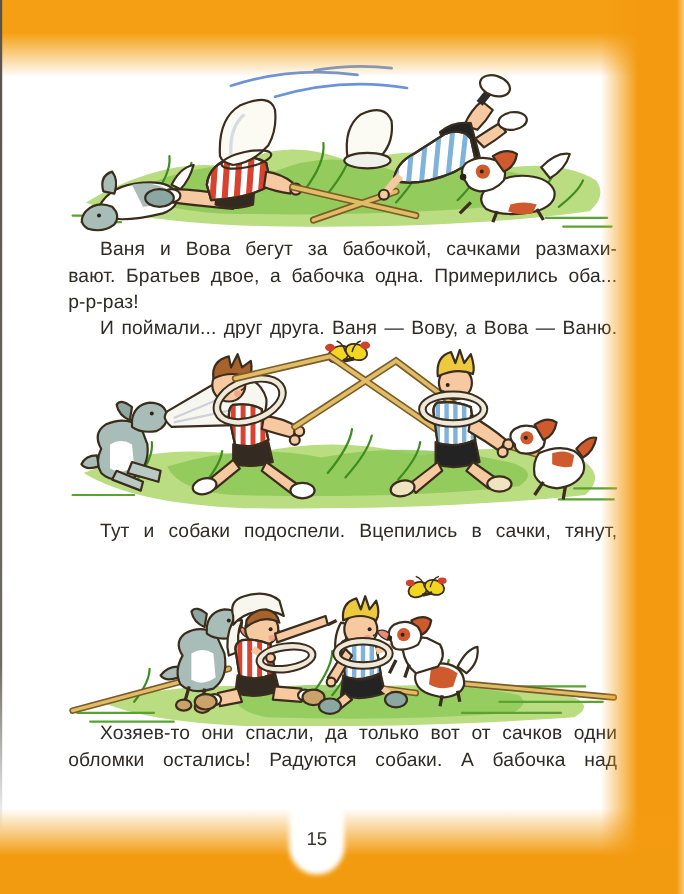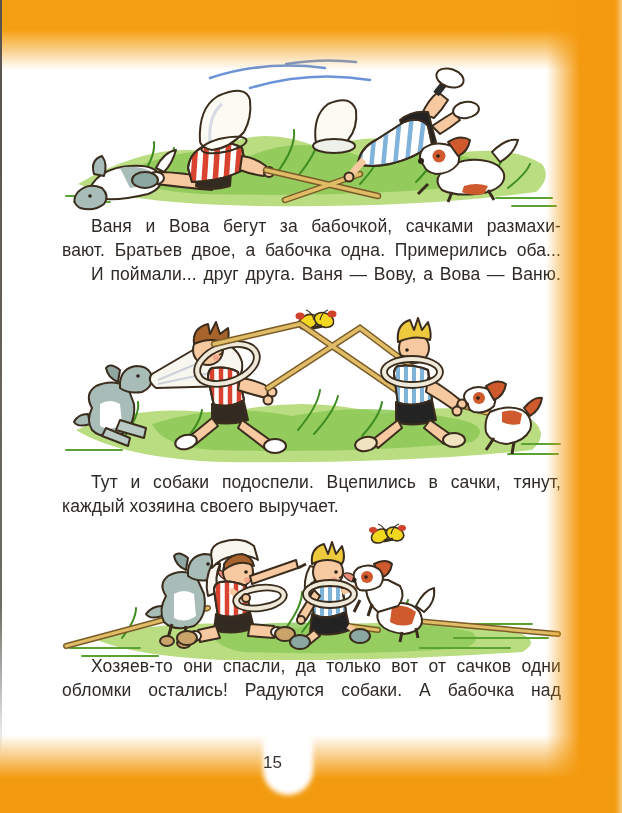--- a/index.html
+++ b/index.html
@@ -13,21 +13,21 @@
     background:linear-gradient(270deg,#f49a10 0,#f49a10 42px,rgba(244,154,16,0) 100%);}
   .edge-bottom{left:0;bottom:0;width:100%;height:78px;
     background:linear-gradient(0deg,#f39b10 0,#f39b10 35px,rgba(243,155,16,0) 100%);}
   .edge-sheen{top:0;right:0;height:100%;width:7px;z-index:3;
     background:linear-gradient(270deg,rgba(255,243,220,.5),rgba(255,243,220,0));}
   .spine-line{position:absolute;left:0;top:0;width:2px;height:93%;z-index:2;
     background:linear-gradient(180deg,#57524c 0,#6e6a64 80%,rgba(110,106,100,0) 100%);}
   
   .page-tab{position:absolute;left:263px;top:733px;width:50px;height:62px;background:#fff;
     border-radius:8px 8px 25px 25px;filter:blur(2.5px);z-index:3;}
-  .page-number{position:absolute;left:263px;top:753px;width:50px;
+  .page-number{position:absolute;left:263px;top:753px;width:50px;text-align:center;
     font-size:17px;color:#38342e;z-index:4;}
   
   .textblock{position:absolute;left:62px;width:499px;font-size:17.5px;line-height:24px;
     color:#2e2a26;letter-spacing:.1px;z-index:1;}
   #block1{top:214px}#block2{top:470px}#block3{top:654px}
   .para{margin:0}
   .just{text-align:justify;text-align-last:justify;}
   .ind{text-indent:29px;}
   
   .illus{position:absolute;z-index:1;}
@@ -141,20 +141,21 @@
         <circle cx="361" cy="105" r="3" fill="#2b2218" stroke="none"></circle>
         <path d="M368,128 L358,138 M392,136 L388,146 M428,134 L434,144" stroke-width="3" fill="none"></path>
       </g>
     </svg>
   </div>
 
   <div class="textblock" id="block1">
     <div class="para">
         <div class="line just ind">Ваня и Вова бегут за бабочкой, сачками размахи-</div>
         <div class="line just">вают. Братьев двое, а бабочка одна. Примерились оба...</div>
+        <div class="line">р-р-раз!</div>
       </div>
     <div class="para">
         <div class="line just ind">И поймали... друг друга. Ваня — Вову, а Вова — Ваню.</div>
       </div>
   </div>
 
   <div class="illus" id="illus2">
     <svg viewBox="0 0 500 158">
       <defs>
         <clipPath id="t3">
@@ -273,21 +274,20 @@
         <circle cx="417" cy="90" r="6" fill="#cf5a2e" stroke="none"></circle>
         <circle cx="416" cy="90" r="1.8" fill="#2b2218" stroke="none"></circle>
         <path d="M432,130 L424,142 M452,134 L450,146" stroke-width="3" fill="none"></path>
       </g>
     </svg>
   </div>
 
   <div class="textblock" id="block2">
     <div class="para">
         <div class="line just ind">Тут и собаки подоспели. Вцепились в сачки, тянут,</div>
-        <div class="line">каждый хозяина своего выручает.</div>
       </div>
   </div>
 
   <div class="illus" id="illus3">
     <svg viewBox="0 0 500 140">
       <defs>
         <clipPath id="t5">
             <path d="M158,62 Q170,60 184,66 L188,92 Q170,100 156,96 L152,70 Q152,64 158,62 Z"></path>
           </clipPath>
         <clipPath id="t6">

